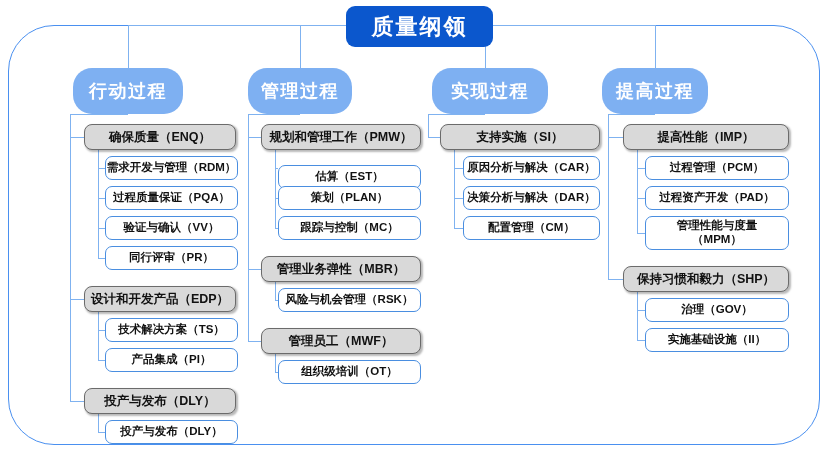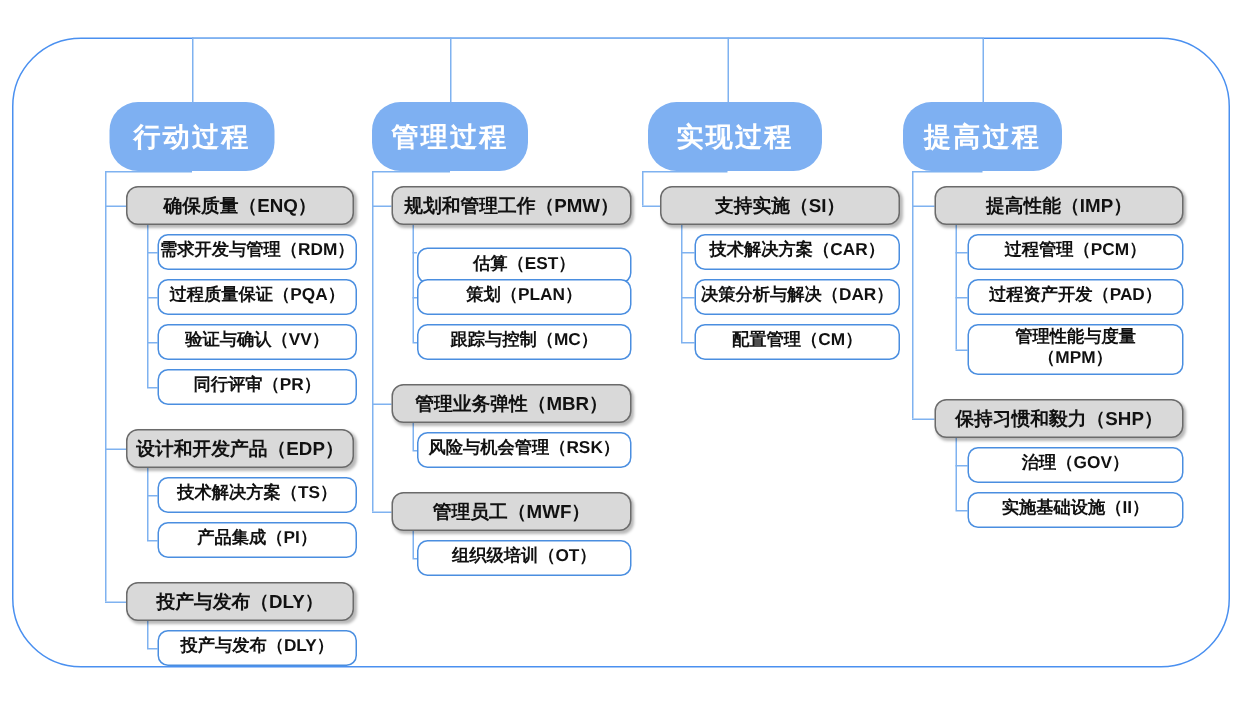--- a/index.html
+++ b/index.html
@@ -165,20 +165,21 @@
       <div class="conn conn-h" style="left: 637px; top: 233px; width: 8px;"></div>
       <div class="conn conn-v" style="left: 637px; top: 150px; height: 83px;"></div>
       <div class="conn conn-h" style="left: 608px; top: 279px; width: 15px;"></div>
       <div class="conn conn-h" style="left: 637px; top: 310px; width: 8px;"></div>
       <div class="conn conn-h" style="left: 637px; top: 340px; width: 8px;"></div>
       <div class="conn conn-v" style="left: 637px; top: 292px; height: 48px;"></div>
       <div class="conn conn-v" style="left: 608px; top: 114px; height: 165px;"></div>
       <div class="conn conn-h" style="left: 608px; top: 114px; width: 47px;"></div>
     </div>
 
+  <div class="root-title">质量纲领</div>
 
   <div id="nodes">
       <div class="col-header" style="left: 73px; top: 68px; width: 110px;">行动过程</div>
       <div class="l2-box" style="left: 84px; top: 124px; width: 152px; height: 26px;">确保质量（ENQ）</div>
       <div class="l3-box" style="left: 105px; top: 156px; width: 133px; height: 24px; white-space: pre-line;">需求开发与管理（RDM）</div>
       <div class="l3-box" style="left: 105px; top: 186px; width: 133px; height: 24px; white-space: pre-line;">过程质量保证（PQA）</div>
       <div class="l3-box" style="left: 105px; top: 216px; width: 133px; height: 24px; white-space: pre-line;">验证与确认（VV）</div>
       <div class="l3-box" style="left: 105px; top: 246px; width: 133px; height: 24px; white-space: pre-line;">同行评审（PR）</div>
       <div class="l2-box" style="left: 84px; top: 286px; width: 152px; height: 26px;">设计和开发产品（EDP）</div>
       <div class="l3-box" style="left: 105px; top: 318px; width: 133px; height: 24px; white-space: pre-line;">技术解决方案（TS）</div>
@@ -189,21 +190,21 @@
       <div class="l2-box" style="left: 261px; top: 124px; width: 160px; height: 26px;">规划和管理工作（PMW）</div>
       <div class="l3-box" style="left: 278px; top: 165px; width: 143px; height: 24px; white-space: pre-line;">估算（EST）</div>
       <div class="l3-box" style="left: 278px; top: 186px; width: 143px; height: 24px; white-space: pre-line;">策划（PLAN）</div>
       <div class="l3-box" style="left: 278px; top: 216px; width: 143px; height: 24px; white-space: pre-line;">跟踪与控制（MC）</div>
       <div class="l2-box" style="left: 261px; top: 256px; width: 160px; height: 26px;">管理业务弹性（MBR）</div>
       <div class="l3-box" style="left: 278px; top: 288px; width: 143px; height: 24px; white-space: pre-line;">风险与机会管理（RSK）</div>
       <div class="l2-box" style="left: 261px; top: 328px; width: 160px; height: 26px;">管理员工（MWF）</div>
       <div class="l3-box" style="left: 278px; top: 360px; width: 143px; height: 24px; white-space: pre-line;">组织级培训（OT）</div>
       <div class="col-header" style="left: 432px; top: 68px; width: 116px;">实现过程</div>
       <div class="l2-box" style="left: 440px; top: 124px; width: 160px; height: 26px;">支持实施（SI）</div>
-      <div class="l3-box" style="left: 463px; top: 156px; width: 137px; height: 24px; white-space: pre-line;">技术解决方案（CAR）</div>
+      <div class="l3-box" style="left: 463px; top: 156px; width: 137px; height: 24px; white-space: pre-line;">原因分析与解决（CAR）</div>
       <div class="l3-box" style="left: 463px; top: 186px; width: 137px; height: 24px; white-space: pre-line;">决策分析与解决（DAR）</div>
       <div class="l3-box" style="left: 463px; top: 216px; width: 137px; height: 24px; white-space: pre-line;">配置管理（CM）</div>
       <div class="col-header" style="left: 602px; top: 68px; width: 106px;">提高过程</div>
       <div class="l2-box" style="left: 623px; top: 124px; width: 166px; height: 26px;">提高性能（IMP）</div>
       <div class="l3-box" style="left: 645px; top: 156px; width: 144px; height: 24px; white-space: pre-line;">过程管理（PCM）</div>
       <div class="l3-box" style="left: 645px; top: 186px; width: 144px; height: 24px; white-space: pre-line;">过程资产开发（PAD）</div>
       <div class="l3-box" style="left: 645px; top: 216px; width: 144px; height: 34px; white-space: pre-line;">管理性能与度量
 （MPM）</div>
       <div class="l2-box" style="left: 623px; top: 266px; width: 166px; height: 26px;">保持习惯和毅力（SHP）</div>
       <div class="l3-box" style="left: 645px; top: 298px; width: 144px; height: 24px; white-space: pre-line;">治理（GOV）</div>

